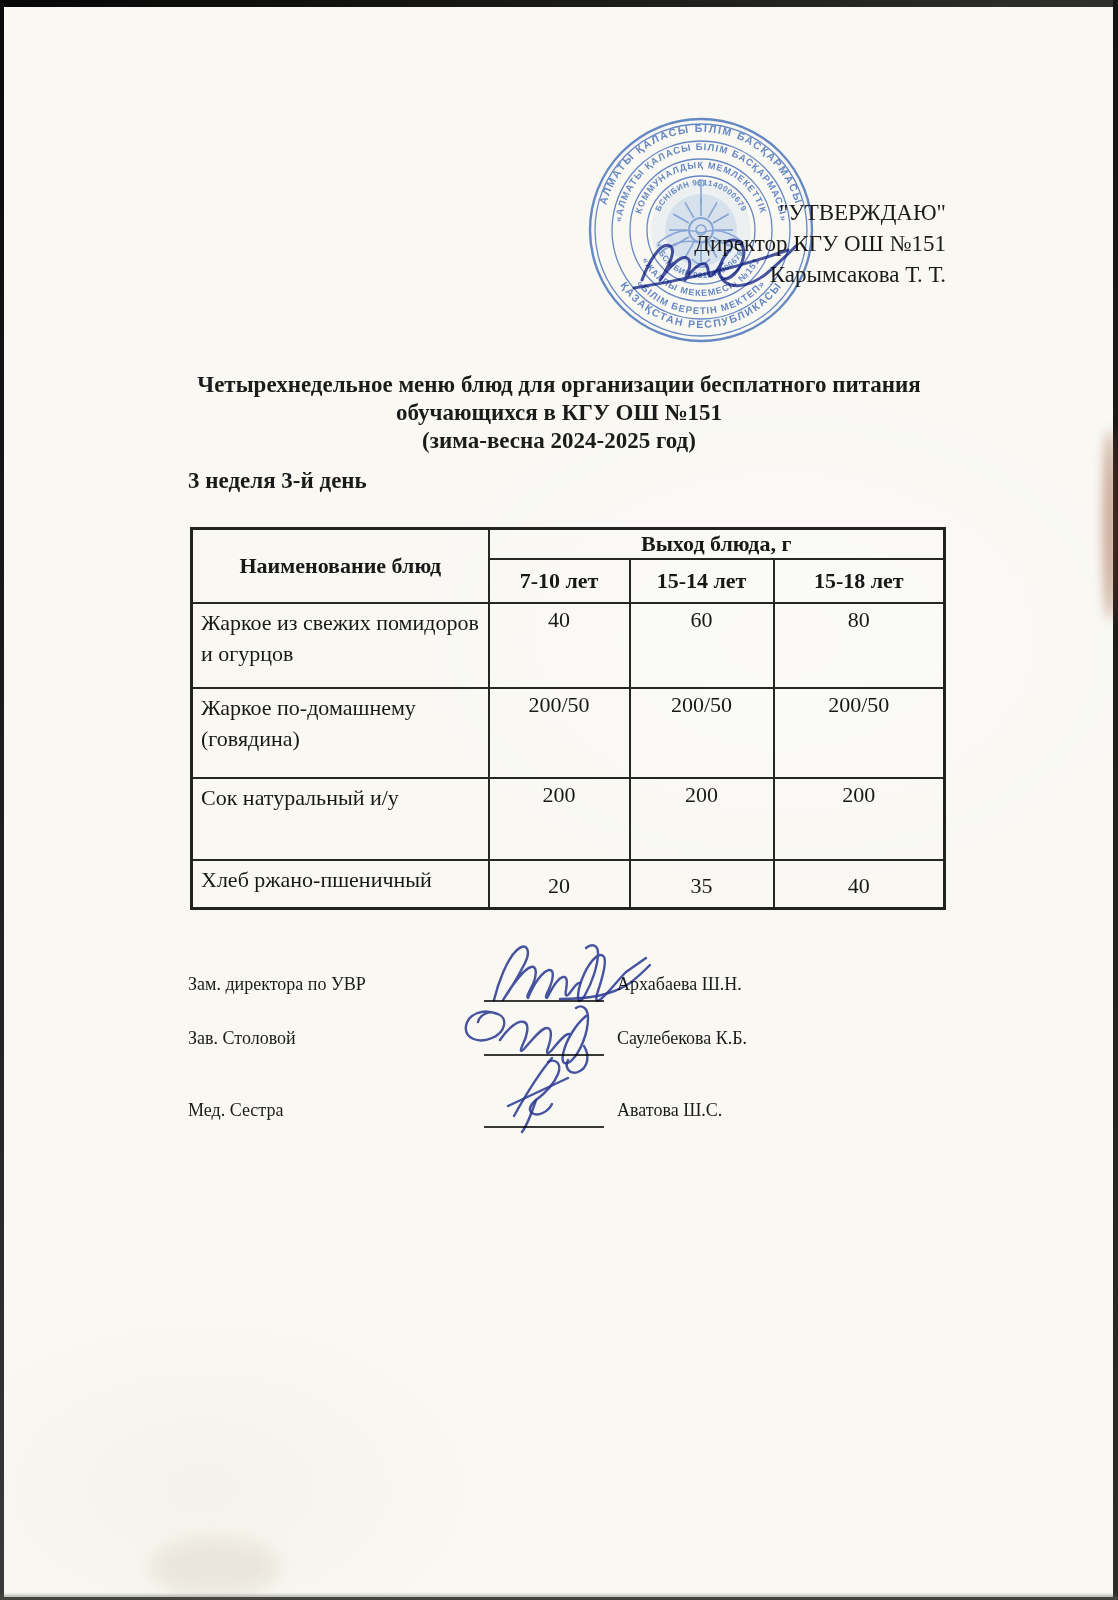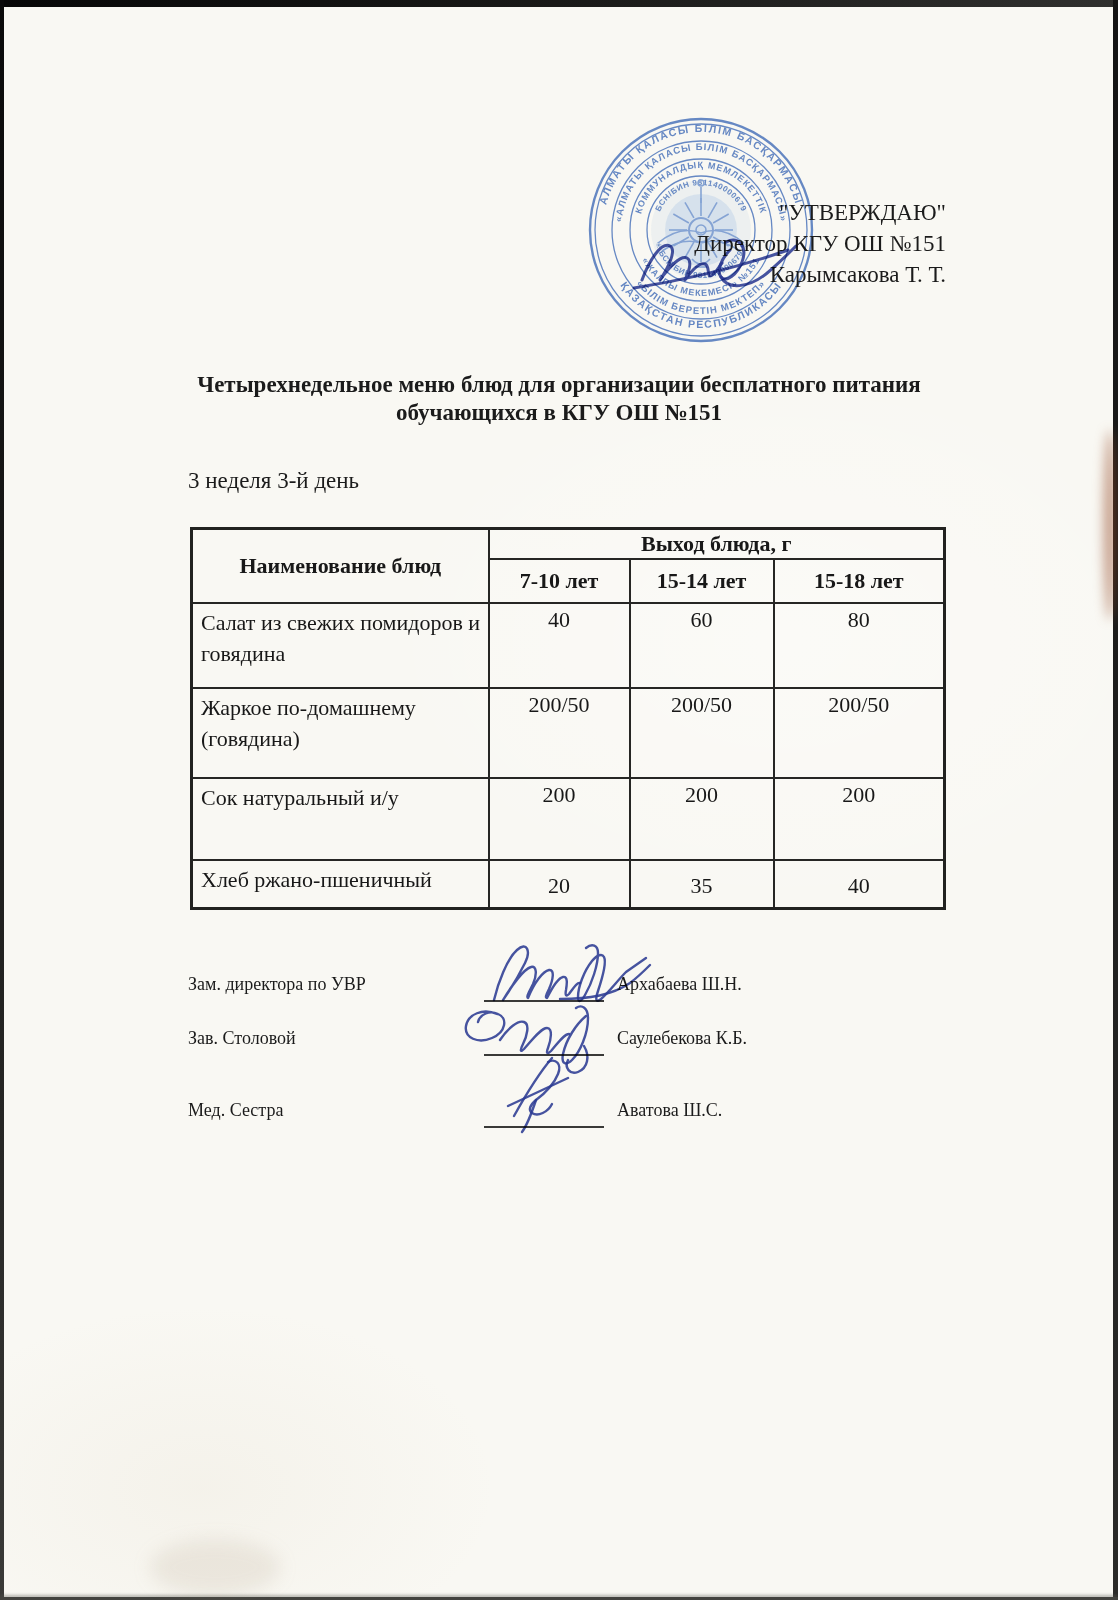--- a/index.html
+++ b/index.html
@@ -28,21 +28,21 @@
   .stamp .ringA{font-size:10.5px;letter-spacing:1.6px;}
   .stamp .ringB{font-size:9.5px;letter-spacing:1.1px;}
   .stamp .ringC{font-size:9px;letter-spacing:1px;}
   .stamp .ringD{font-size:8px;letter-spacing:.6px;}
 
   
   .approval{position:absolute;top:197px;right:172px;text-align:right;font-size:23px;line-height:31px;}
 
   
   .doc-title{position:absolute;top:371px;left:4px;width:1110px;text-align:center;font-weight:bold;font-size:23px;line-height:28px;}
-  .week-label{position:absolute;left:188px;top:468px;font-weight:normal;font-size:23px;}
+  .week-label{position:absolute;left:188px;top:468px;font-weight:bold;font-size:23px;}
 
   
   table.menu{position:absolute;left:190px;top:527px;width:753px;border-collapse:collapse;table-layout:fixed;}
   table.menu td{border:2px solid #262624;font-size:22px;color:#181818;}
   table.menu{border:3px solid #222220;}
   tr.h1{height:30px;} tr.h2{height:27px;}
   tr.r0{height:85px;} tr.r1{height:90px;} tr.r2{height:82px;} tr.r3{height:49px;}
   td.c-name{font-weight:bold;font-size:23px;text-align:center;vertical-align:middle;}
   td.c-group{font-weight:bold;font-size:23px;text-align:center;vertical-align:middle;padding:0;}
   td.c-age{font-weight:bold;font-size:23px;text-align:center;vertical-align:middle;padding:8px;}
@@ -129,20 +129,21 @@
 
   <div class="approval">
     <div>"УТВЕРЖДАЮ"</div>
     <div>Директор КГУ ОШ №151</div>
     <div>Карымсакова Т. Т.</div>
   </div>
 
   <div class="doc-title">
     <div>Четырехнедельное меню блюд для организации бесплатного питания</div>
     <div>обучающихся в КГУ ОШ №151</div>
+    <div>(зима-весна 2024-2025 год)</div>
   </div>
 
   <div class="week-label">3 неделя 3-й день</div>
 
   <table class="menu">
     <colgroup>
         <col style="width:297px">
         <col style="width:141px">
         <col style="width:144px">
         <col style="width:171px">
@@ -151,21 +152,21 @@
       <tr class="h1">
         <td class="c-name" rowspan="2">Наименование блюд</td>
         <td class="c-group" colspan="3">Выход блюда, г</td>
       </tr>
       <tr class="h2">
         <td class="c-age">7-10 лет</td>
         <td class="c-age">15-14 лет</td>
         <td class="c-age">15-18 лет</td>
       </tr>
       <tr class="r0">
-        <td class="dish">Салат из свежих помидоров и говядина</td>
+        <td class="dish">Жаркое из свежих помидоров и огурцов</td>
         <td class="val">40</td>
         <td class="val">60</td>
         <td class="val">80</td>
       </tr>
       <tr class="r1">
         <td class="dish">Жаркое по-домашнему (говядина)</td>
         <td class="val">200/50</td>
         <td class="val">200/50</td>
         <td class="val">200/50</td>
       </tr>

